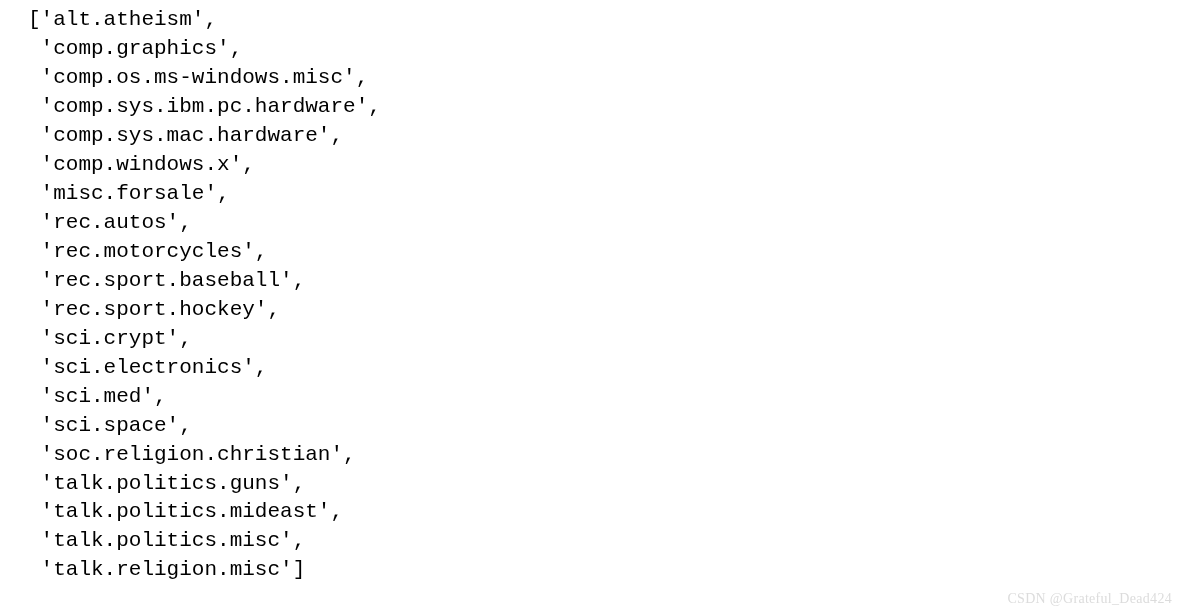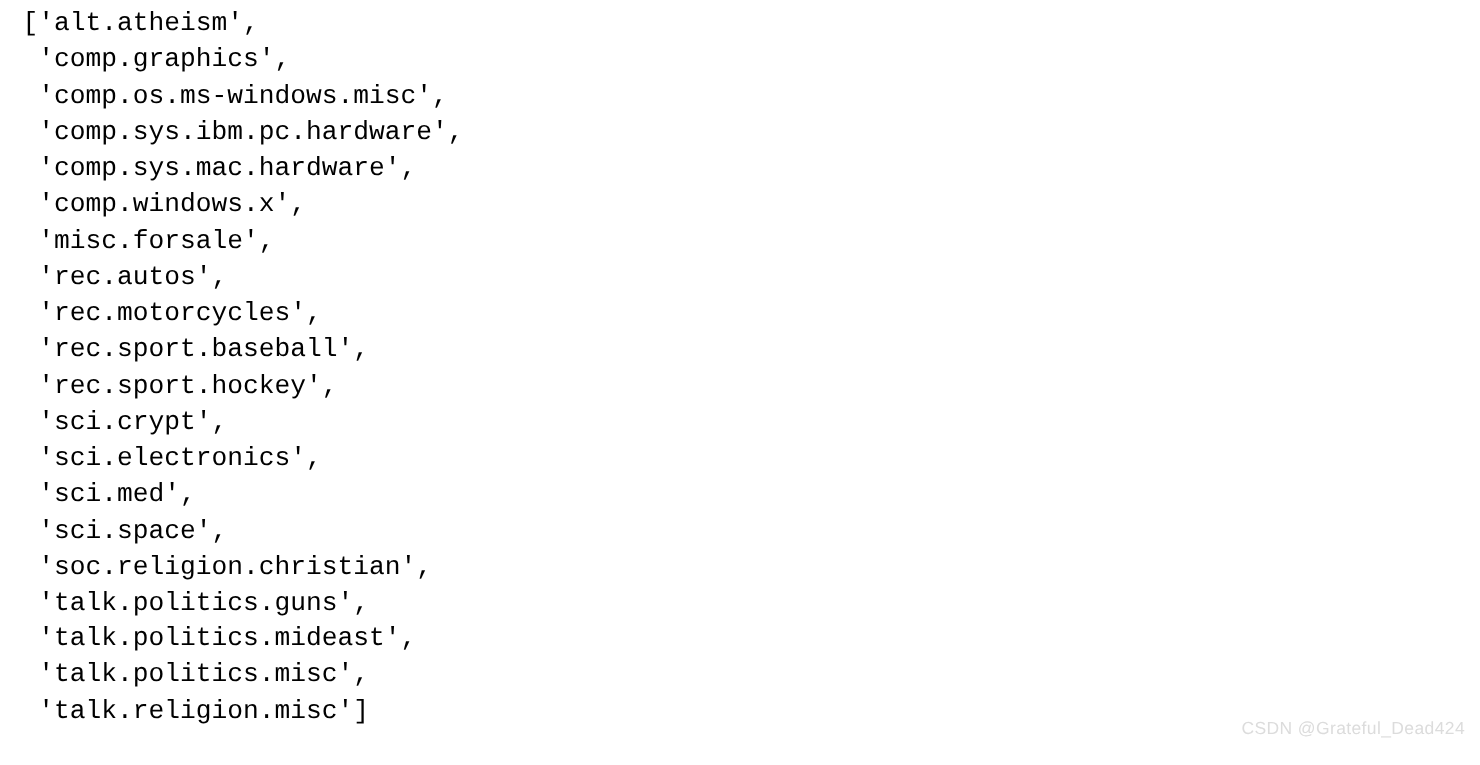--- a/index.html
+++ b/index.html
@@ -11,27 +11,27 @@
       line-height: 1.38;
       color: #000000;
       width: 1184px;
       height: 612px;
       position: relative;
       overflow: hidden;
     }
     .code-output {
       white-space: pre;
       padding-top: 6px;
-      padding-left: 18px;
+      padding-left: 28px;
     }
     .watermark {
       position: absolute;
-      bottom: 20px;
+      bottom: 4px;
       right: 12px;
-      font-family: Liberation Sans, sans-serif;
+      font-family: Liberation Serif, serif;
       font-size: 14px;
       color: #dcdcdc;
       letter-spacing: 0.3px;
     }
   </style>
 </head>
 <body>
 
 <div class="code-output" id="list-output">['alt.atheism',
  'comp.graphics',

